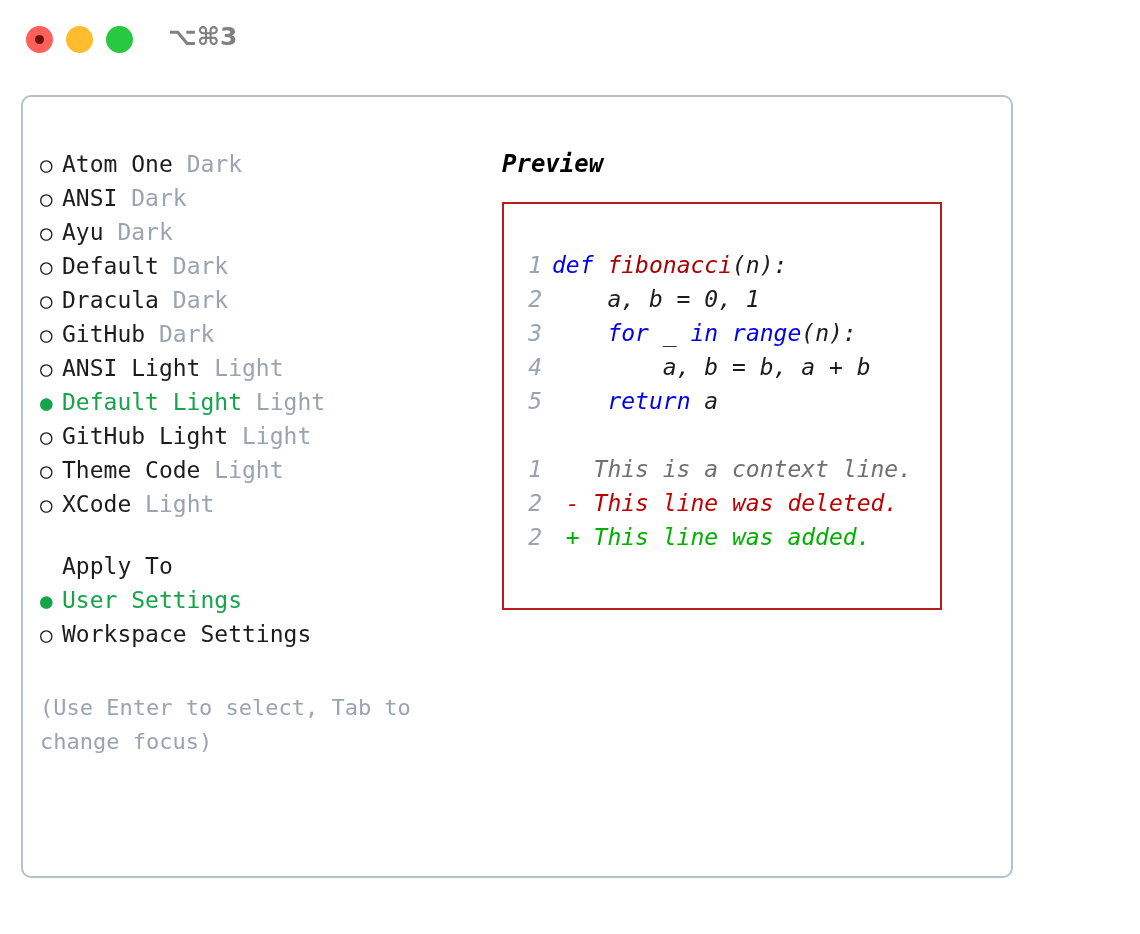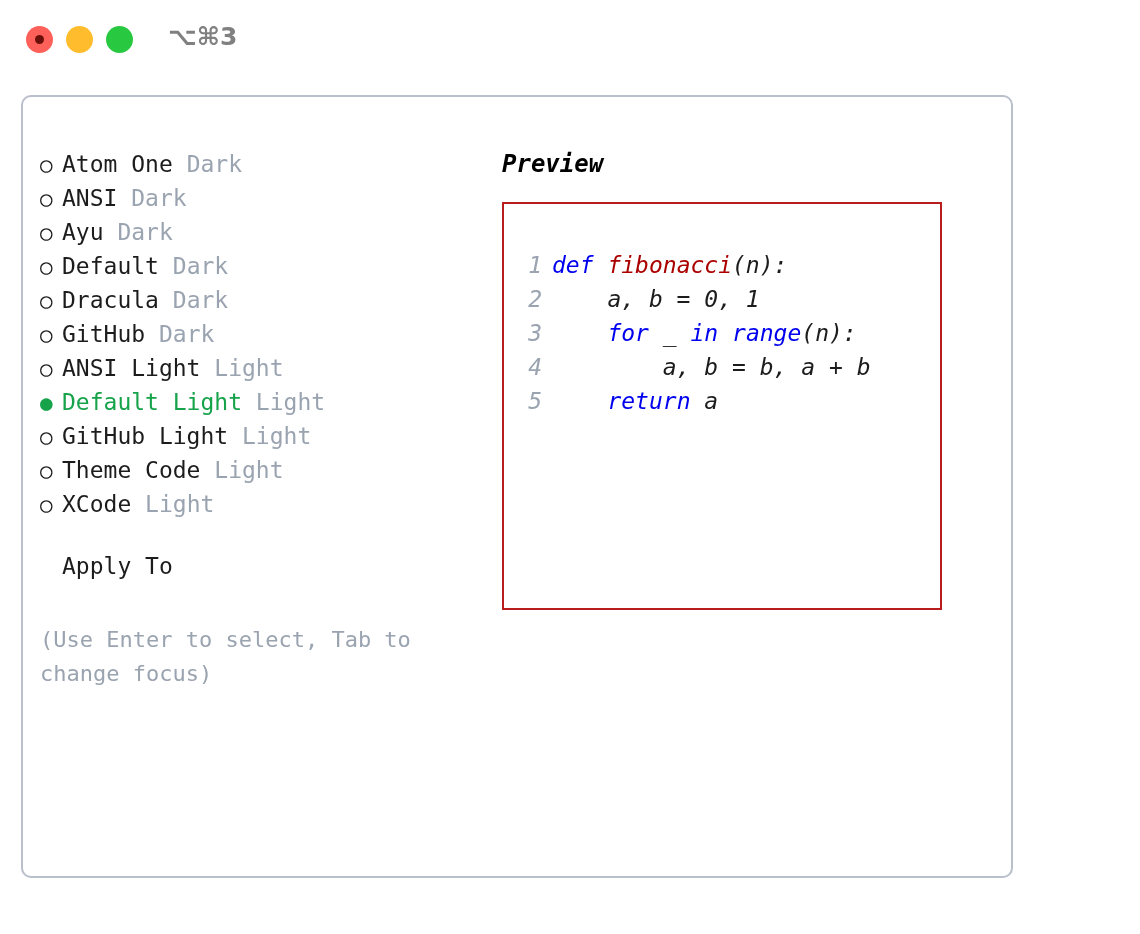--- a/index.html
+++ b/index.html
@@ -210,37 +210,46 @@
           <div class="list-line"><span class="marker mk-off">○</span><span class="theme-name">Theme Code</span><span class="theme-kind"> Light</span></div>
           <div class="list-line"><span class="marker mk-off">○</span><span class="theme-name">XCode</span><span class="theme-kind"> Light</span></div>
         </div>
 
       <div class="spacer-sm"></div>
 
       <div class="list-line" id="apply-header">
         <span class="marker empty">○</span><span class="label">Apply To</span>
       </div>
 
+      <div id="apply-list">
+          <div class="list-line"><span class="marker mk-on">●</span><span class="apply-name selected">User Settings</span></div>
+          <div class="list-line"><span class="marker mk-off">○</span><span class="apply-name">Workspace Settings</span></div>
+        </div>
 
       <div class="spacer-md"></div>
 
       <div id="hint-text">(Use Enter to select, Tab to change focus)</div>
     </div>
 
     <div id="preview-column">
       <div id="preview-title">Preview</div>
 
       <div id="preview-box">
         <div id="code-area">
           <div id="code-lines">
               <div class="code-line"><span class="lineno">1</span><span class="kw">def </span><span class="fn">fibonacci</span><span class="plain">(n):</span></div>
               <div class="code-line"><span class="lineno">2</span><span class="plain">    a, b = 0, 1</span></div>
               <div class="code-line"><span class="lineno">3</span><span class="plain">    </span><span class="kw">for</span><span class="plain"> _ </span><span class="kw">in</span><span class="plain"> </span><span class="kw">range</span><span class="plain">(n):</span></div>
               <div class="code-line"><span class="lineno">4</span><span class="plain">        a, b = b, a + b</span></div>
               <div class="code-line"><span class="lineno">5</span><span class="plain">    </span><span class="kw">return</span><span class="plain"> a</span></div>
             </div>
           <div class="diff-gap"></div>
+          <div id="diff-lines">
+              <div class="code-line"><span class="lineno">1</span><span class="ctx">   This is a context line.</span></div>
+              <div class="code-line"><span class="lineno">2</span><span class="del"> - This line was deleted.</span></div>
+              <div class="code-line"><span class="lineno">2</span><span class="add"> + This line was added.</span></div>
+            </div>
         </div>
       </div>
     </div>
 
   </div>
 </div>
 
 </body></html>

